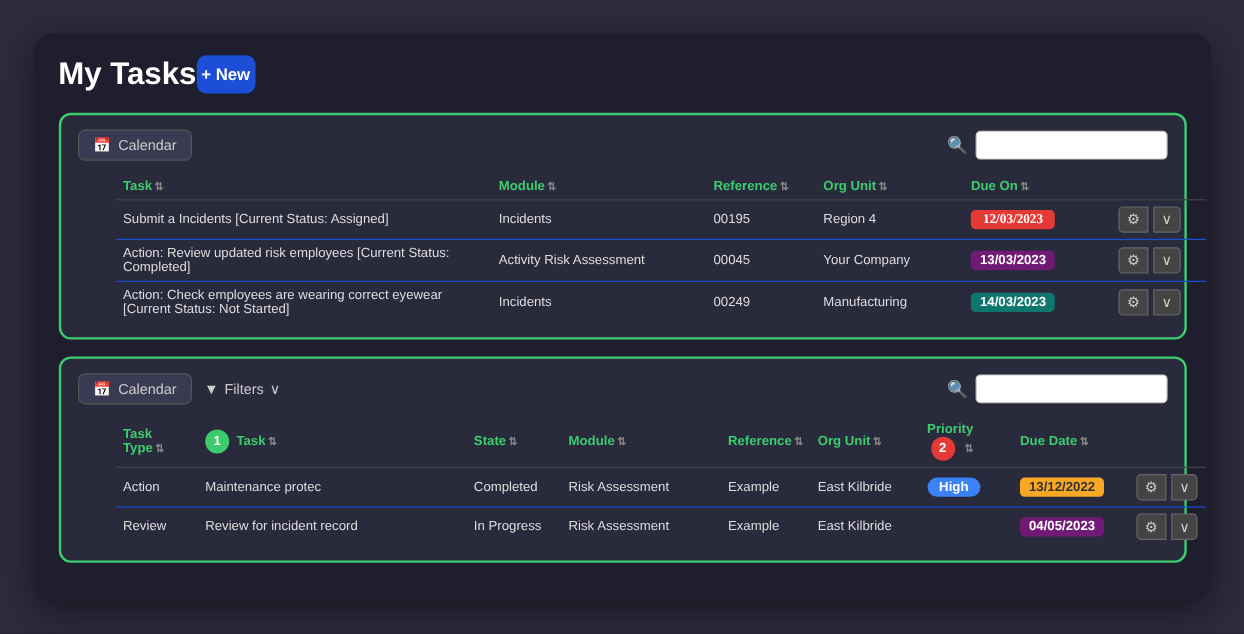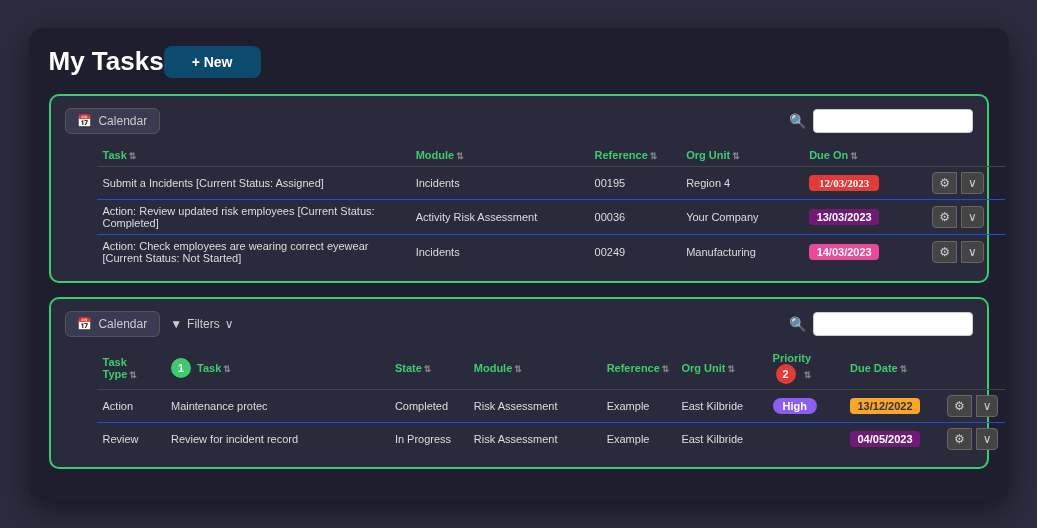--- a/index.html
+++ b/index.html
@@ -25,25 +25,25 @@
       align-items: center;
       justify-content: flex-start;
       margin-bottom: 16px;
     }
     .header-title {
       color: #fff;
       font-size: 26px;
       font-weight: 700;
     }
     .new-button {
-      background: #0c4a6e;
+      background: #1d4ed8;
       color: #fff;
       border: none;
       border-radius: 8px;
-      padding: 8px 28px;
+      padding: 8px 4px;
       font-size: 14px;
       font-weight: 600;
       cursor: pointer;
       display: flex;
       align-items: center;
       gap: 6px;
     }
 
     
     .panel {
@@ -121,21 +121,21 @@
       border-radius: 4px;
       padding: 2px 6px;
       color: #fff;
       font-size: 11px;
       font-weight: 600;
       min-width: 70px;
       text-align: center;
     }
     .date-red { background: #e53935; font-family: Liberation Serif, serif; }
     .date-green { background: #701a75; }
-    .date-orange { background: #ec4899; }
+    .date-orange { background: #0f766e; }
     .date-yellow { background: #f9a825; color: #333; }
 
     .action-cell {
       display: flex;
       align-items: center;
       gap: 4px;
     }
     .gear-btn {
       background: #444;
       border: 1px solid #666;
@@ -165,21 +165,21 @@
       align-items: center;
       gap: 5px;
       margin-left: 10px;
     }
     .toolbar-left {
       display: flex;
       align-items: center;
     }
     .priority-badge {
       display: inline-block;
-      background: #8b5cf6;
+      background: #3b82f6;
       color: #fff;
       border-radius: 12px;
       padding: 2px 10px;
       font-size: 11px;
       font-weight: 700;
     }
     
     .circle-badge {
       display: inline-flex;
       align-items: center;
@@ -244,21 +244,21 @@
     <td>
       <div class="action-cell">
         <button class="gear-btn">⚙</button>
         <button class="chevron-btn">∨</button>
       </div>
     </td>
   </tr>
           <tr>
     <td>Action: Review updated risk employees [Current Status: Completed]</td>
     <td>Activity Risk Assessment</td>
-    <td>00036</td>
+    <td>00045</td>
     <td>Your Company</td>
     <td><span class="date-badge date-green">13/03/2023</span></td>
     <td>
       <div class="action-cell">
         <button class="gear-btn">⚙</button>
         <button class="chevron-btn">∨</button>
       </div>
     </td>
   </tr>
           <tr>

